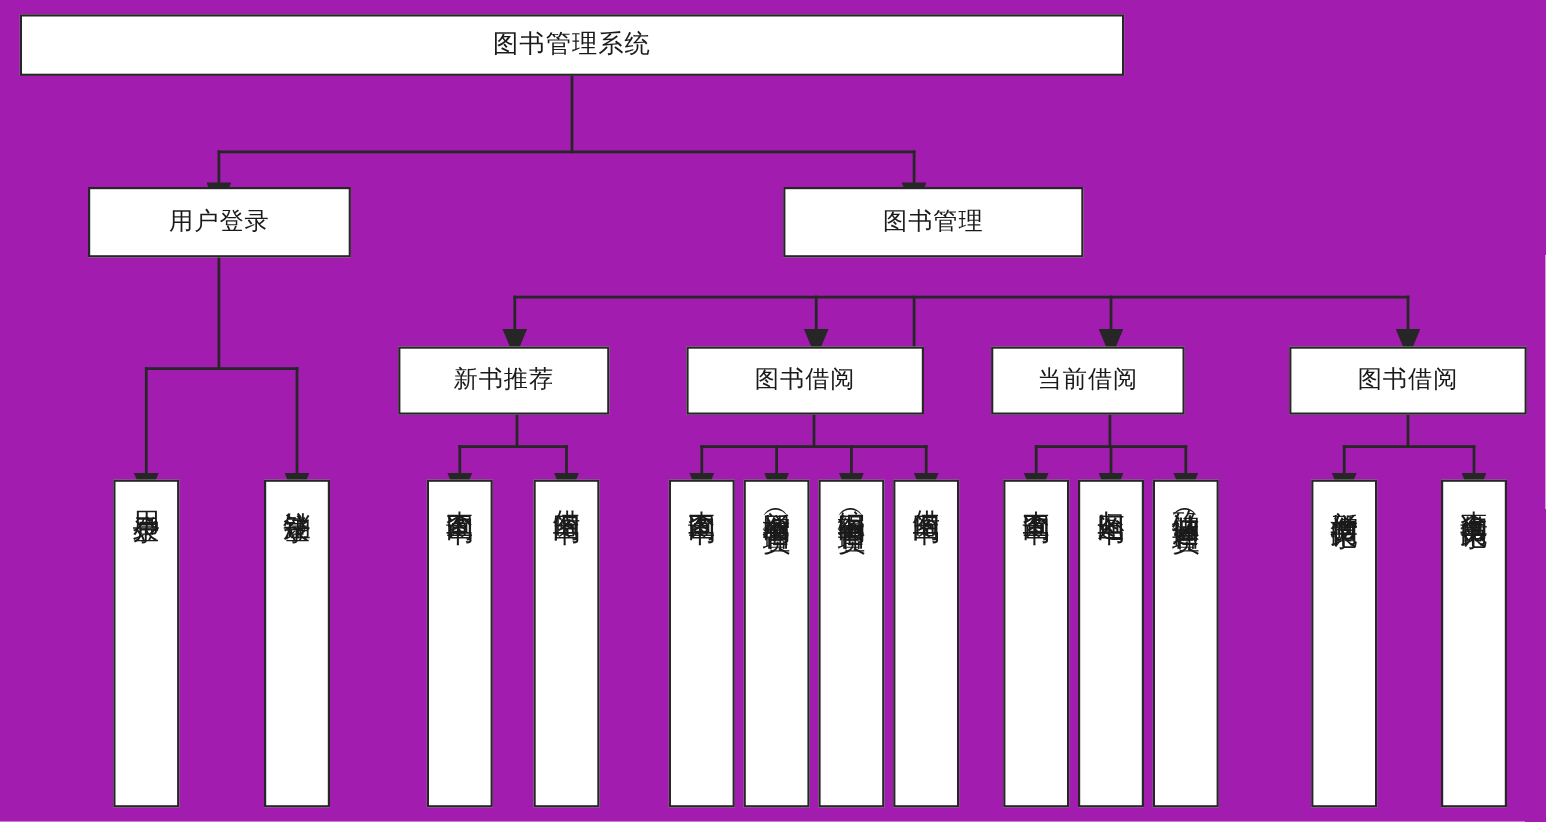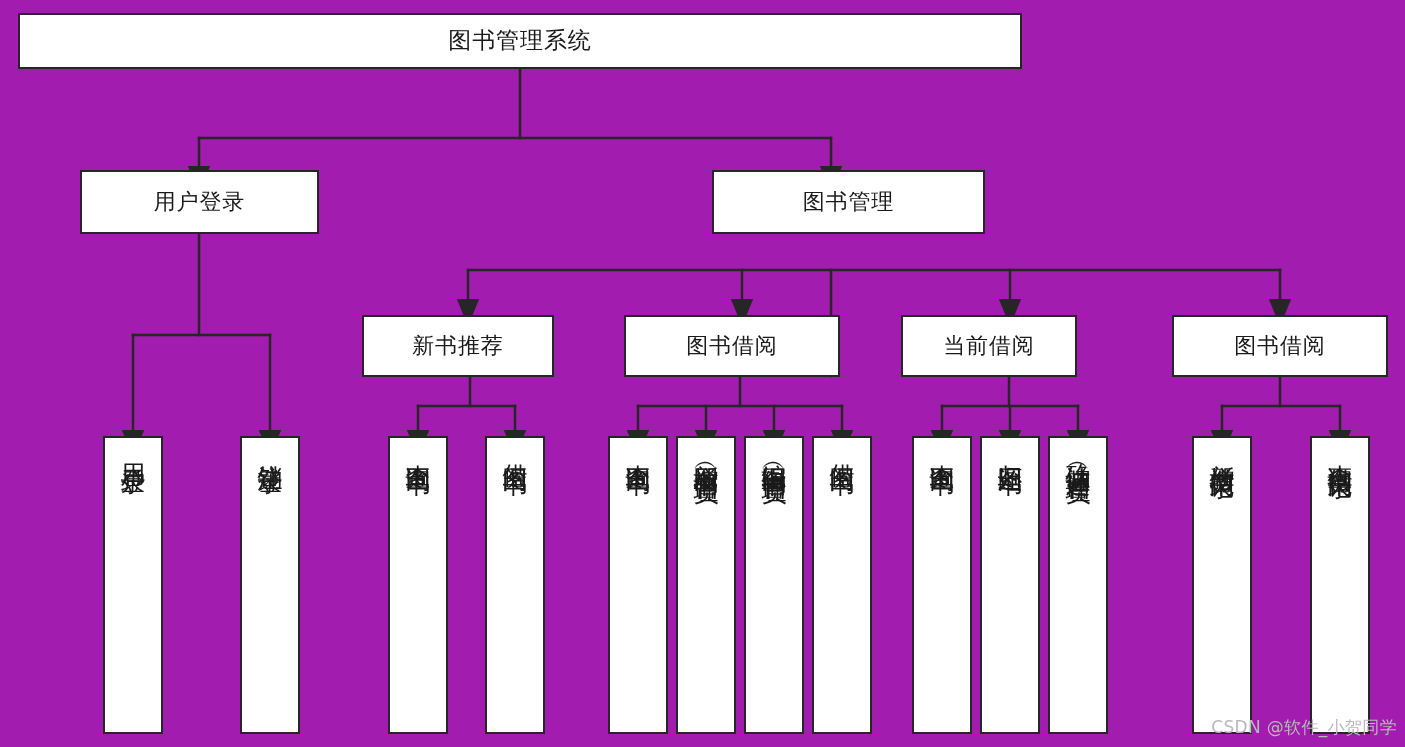--- a/index.html
+++ b/index.html
@@ -193,15 +193,14 @@
     <span class="node-label">确认归还（管理员）</span>
   </div>
 
   <div class="node vert" style="left:1192px; top:436px; width:60px; height:298px;">
     <span class="node-label">新增借阅记录</span>
   </div>
   <div class="node vert" style="left:1310px; top:436px; width:60px; height:298px;">
     <span class="node-label">查询借阅记录</span>
   </div>
 
-  <div id="watermark">CSDN @软件_小贺同学</div>
 
 </div>
 
 </body></html>

